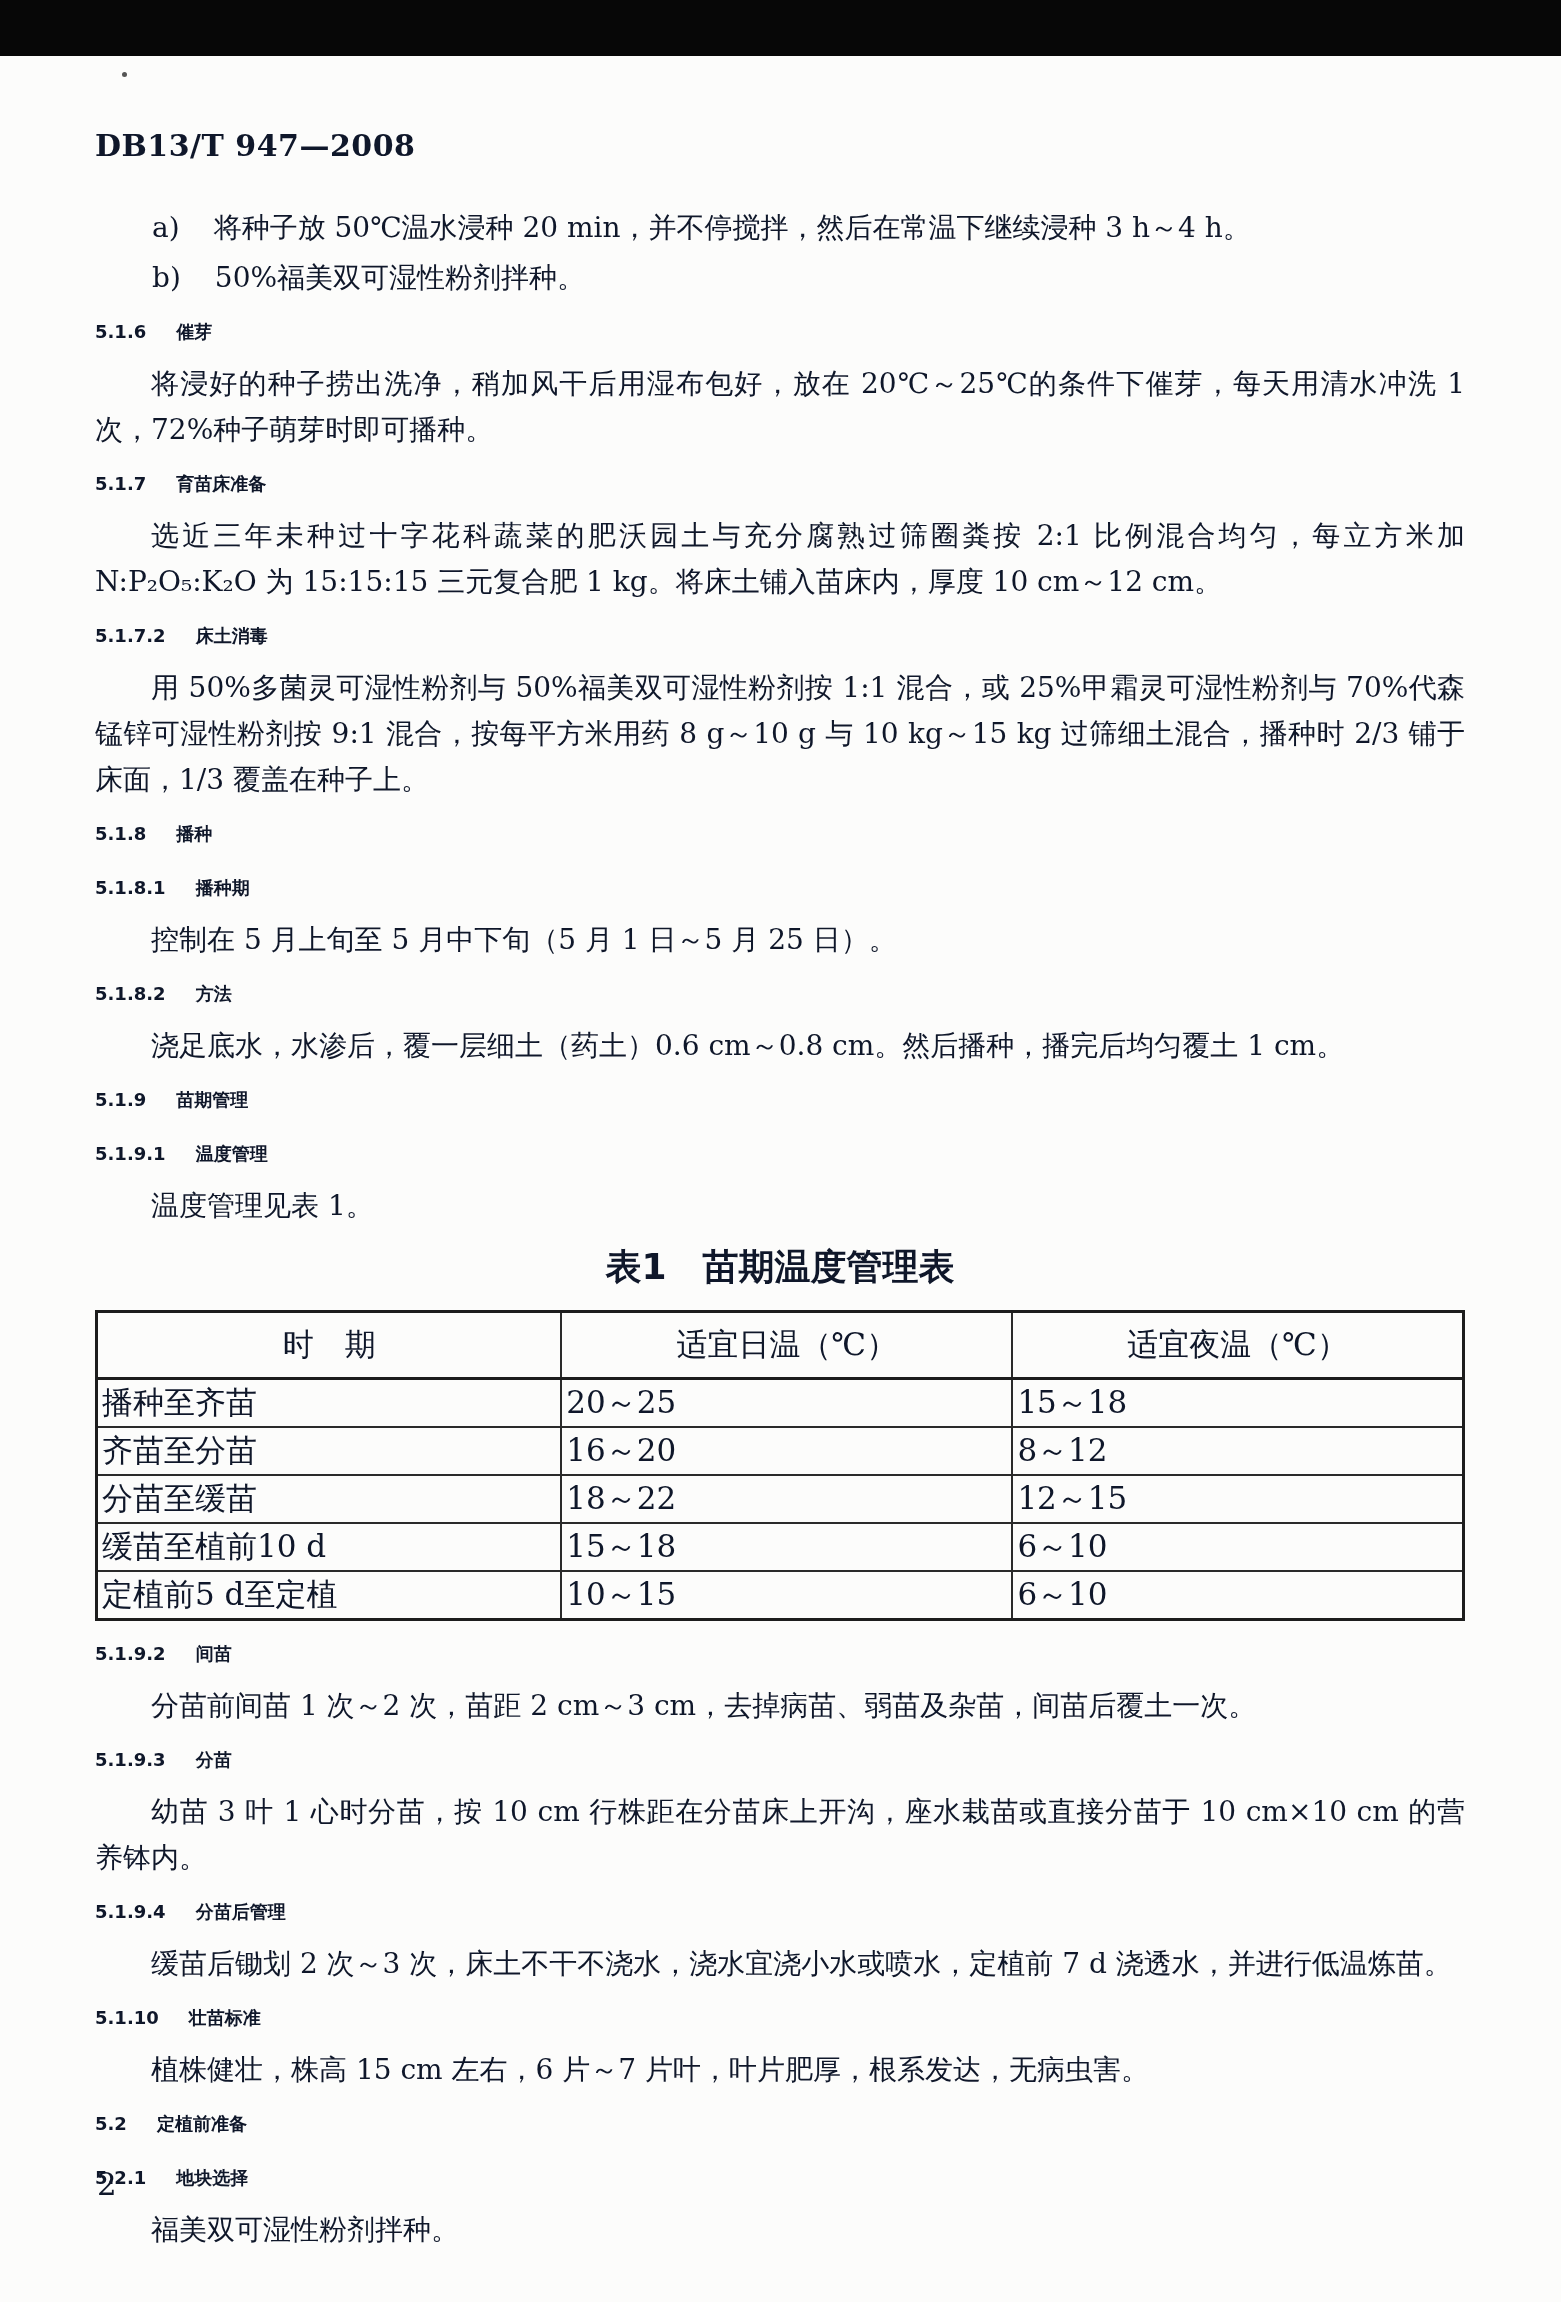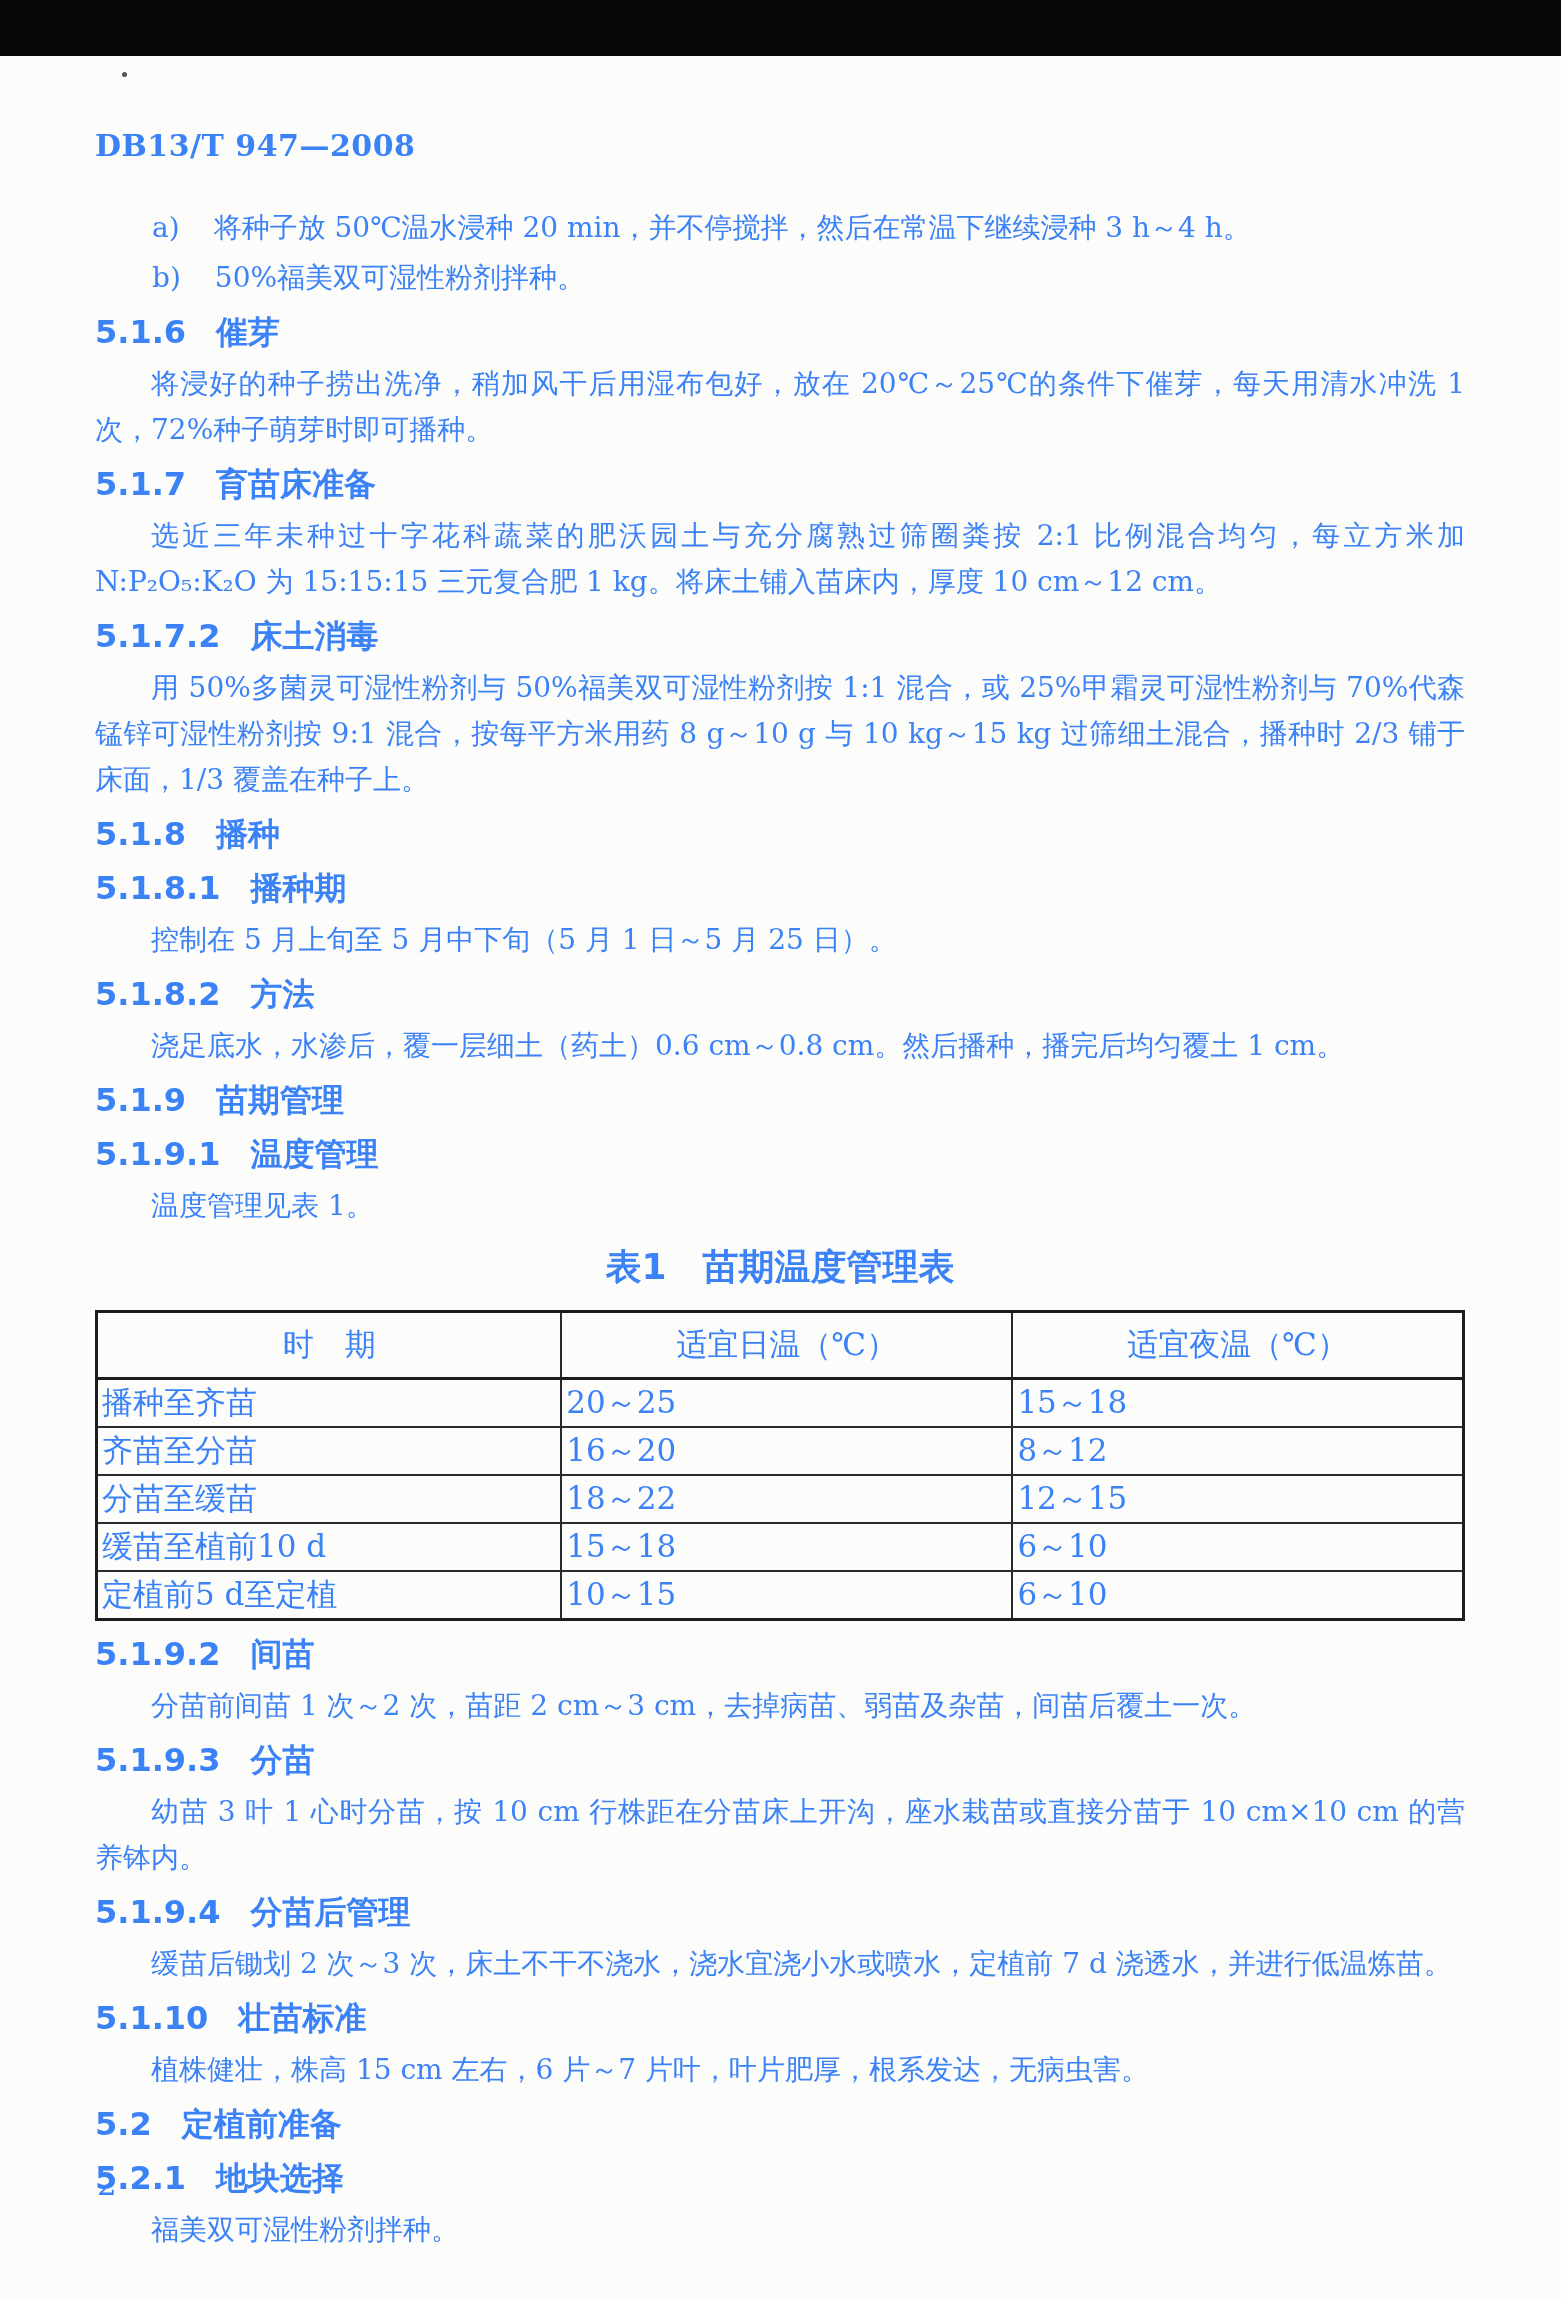--- a/index.html
+++ b/index.html
@@ -6,21 +6,21 @@
   body {
     width:1561px; height:2302px;
     background:#e9e9e9;
     font-family:"DejaVu Serif","Liberation Serif",serif;
   }
   .page {
     position:relative;
     width:1561px; height:2302px;
     background:#fcfcfb;
     overflow:hidden;
-    color:#3b82f6;
+    color:#0f172a;
   }
   .topbar {
     position:absolute; top:0; left:0;
     width:100%; height:56px;
     background:#070707;
   }
   .dot1 {
     position:absolute; left:122px; top:72px;
     width:5px; height:5px; border-radius:50%;
     background:#555;
@@ -41,21 +41,21 @@
     padding-left:57px;
     font-size:28px;
     line-height:46px;
     margin:0 0 4px 0;
   }
   .list-label { flex:0 0 auto; margin-right:34px; }
   .list-text  { flex:1 1 auto; }
   .heading {
     font-family:"DejaVu Sans","Liberation Sans",sans-serif;
     font-weight:bold;
-    font-size:32px;
+    font-size:18px;
     line-height:46px;
     margin:8px 0 6px 0;
   }
   .heading .h-num { display:inline-block; margin-right:30px; }
   .para {
     font-size:28px;
     line-height:46px;
     text-indent:2em;
     text-align:justify;
     margin:0 0 2px 0;

